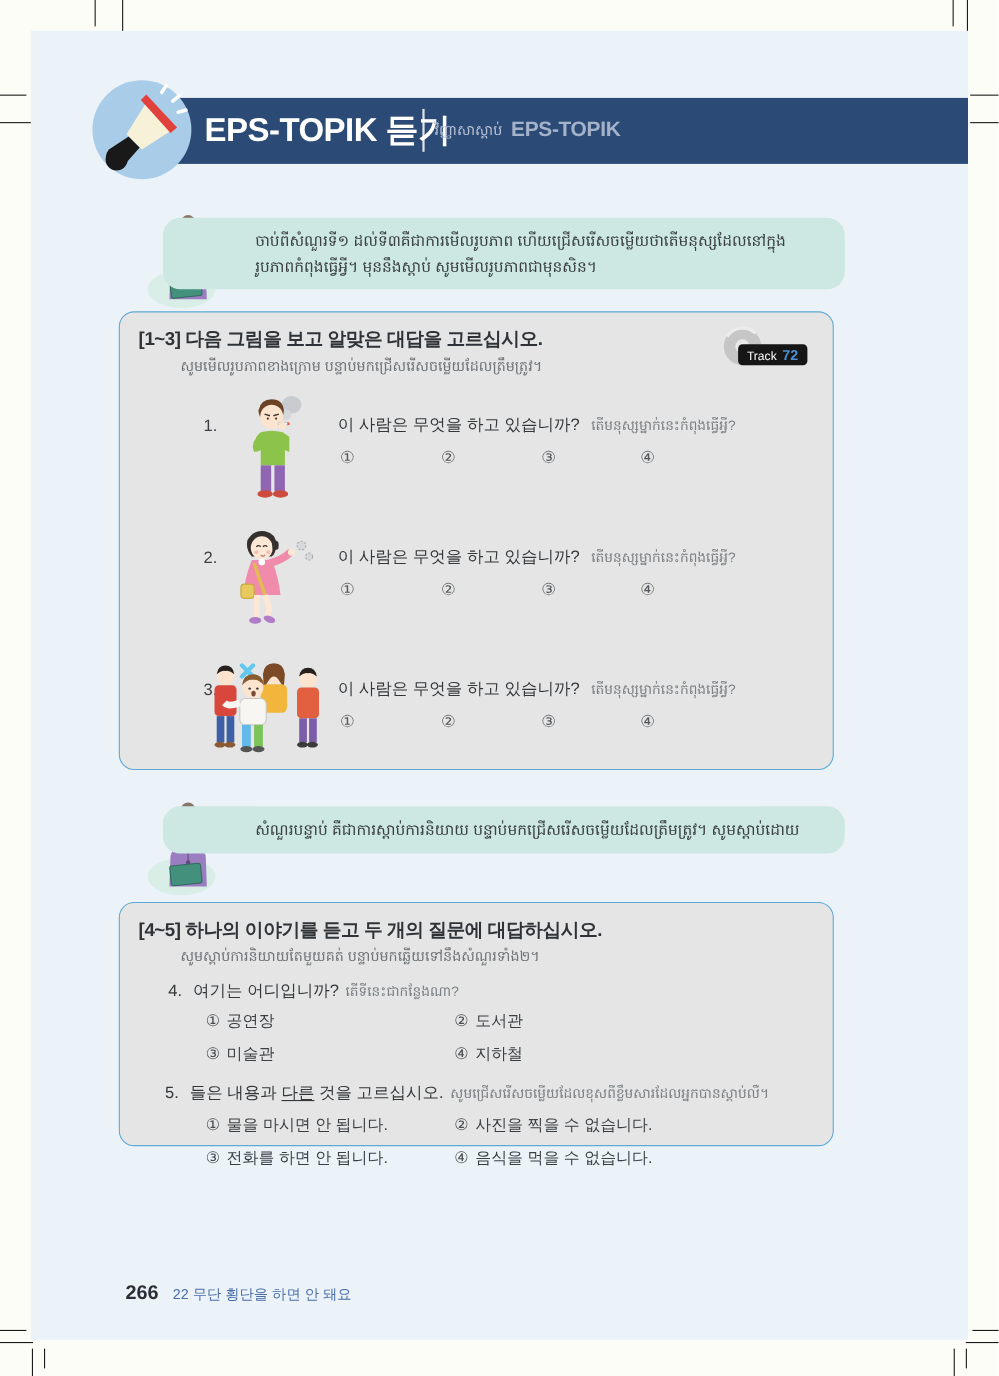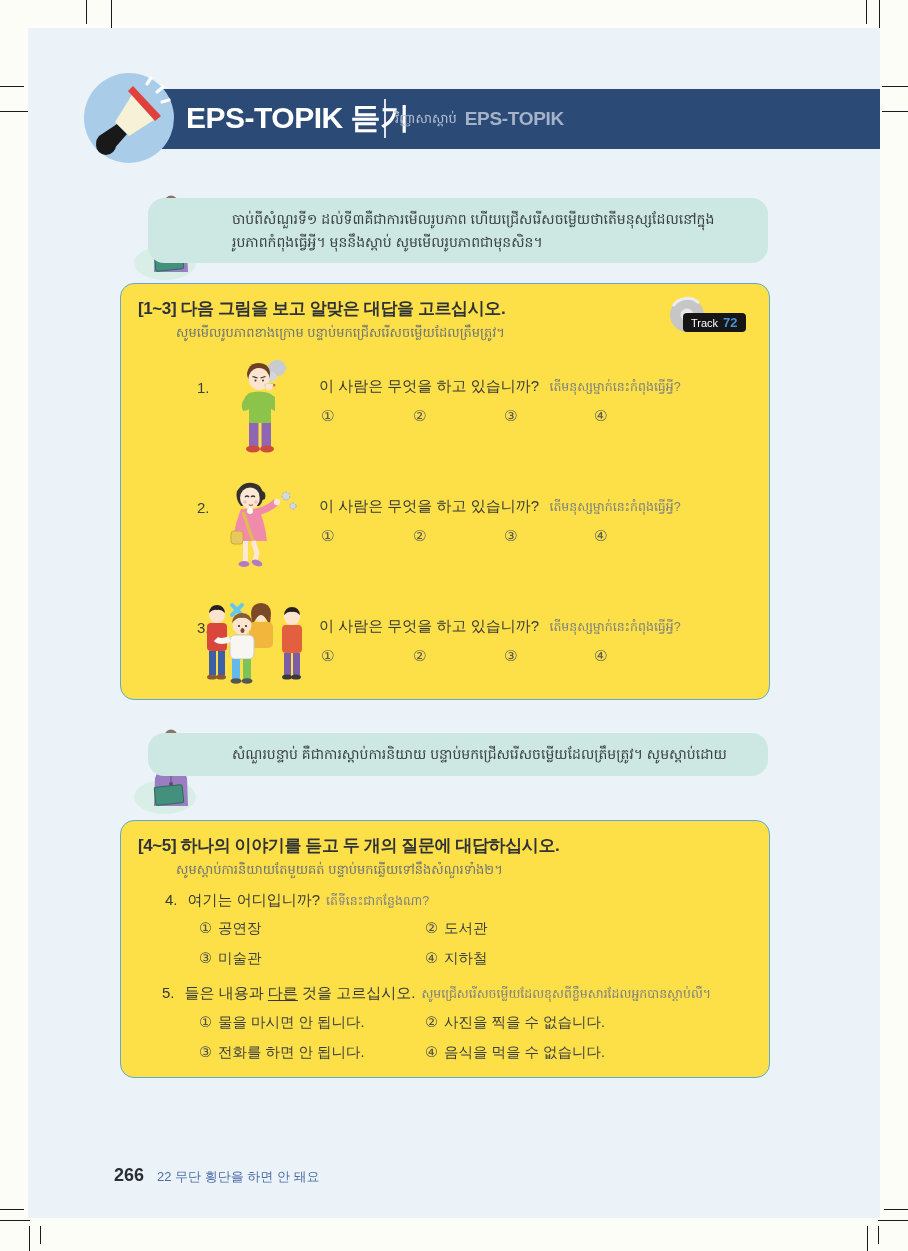--- a/index.html
+++ b/index.html
@@ -16,21 +16,21 @@
   .hsub{position:absolute;left:395px;top:89px;height:60px;display:flex;align-items:center;gap:8px;white-space:nowrap;}
   .hsub .kmr{font-size:13px;color:#b7c2d6;}
   .hsub .lat{font-size:19px;font-weight:bold;color:#a5b3ca;letter-spacing:-0.3px;}
 
   
   .bubble{position:absolute;left:148px;width:620px;box-sizing:border-box;background:#cde8e2;
           border-radius:16px;padding:10px 18px 10px 84px;color:#3a4043;font-size:14px;line-height:1.62;}
   .avatar{position:absolute;left:134px;width:74px;height:90px;}
 
   
-  .qbox{position:absolute;left:120px;width:650px;box-sizing:border-box;background:#fde047;
+  .qbox{position:absolute;left:108px;width:650px;box-sizing:border-box;background:#e5e5e5;
         border:1.6px solid #5ea9d6;border-radius:14px;}
   .box-head{position:absolute;left:17px;top:13px;font-size:17px;font-weight:600;color:#2f3337;letter-spacing:-0.4px;white-space:nowrap;}
   .box-sub{position:absolute;left:55px;top:40px;font-size:13px;color:#6f7478;white-space:nowrap;}
 
   .track{position:absolute;right:18px;top:12px;width:84px;height:44px;}
   .track svg{position:absolute;left:0;top:0;}
   .pill{position:absolute;left:16px;top:17px;background:#161616;border-radius:4px;padding:2px 8px;
         display:flex;align-items:baseline;gap:5px;white-space:nowrap;}
   .pill .tlab{color:#ffffff;font-size:11px;font-weight:normal;}
   .pill .tnum{color:#4a90d2;font-size:13px;font-weight:bold;text-align:center;}
@@ -280,21 +280,21 @@
       <path d="M37 48 L37 57" stroke="#6b5a86" stroke-width="1.2"></path>
       <circle cx="37" cy="58" r="2" fill="#5a4a78"></circle>
       <rect x="45" y="27" width="4.5" height="16" rx="2.2" fill="#fdeadd" transform="rotate(12 47 35)"></rect>
       <rect x="21" y="60" width="28" height="18" rx="2" fill="#43917c" stroke="#2e6b5b" stroke-width="1" transform="rotate(-6 35 69)"></rect>
     </svg>
   </div>
   <div class="bubble" style="top:733px">
     <div>សំណួរបន្ទាប់ គឺជាការស្តាប់ការនិយាយ បន្ទាប់មកជ្រើសរើសចម្លើយដែលត្រឹមត្រូវ។ សូមស្តាប់ដោយ</div>
   </div>
 
-  <div class="qbox" style="top:820px;height:258px">
+  <div class="qbox" style="top:820px;height:222px">
     <div class="box-head">[4~5] 하나의 이야기를 듣고 두 개의 질문에 대답하십시오.</div>
     <div class="box-sub">សូមស្តាប់ការនិយាយតែមួយគត់ បន្ទាប់មកឆ្លើយទៅនឹងសំណួរទាំង២។</div>
 
     <div class="qhead" style="left:44px;top:70px">
       <span class="qn">4.</span><span class="ko">여기는 어디입니까?</span><span class="km2">តើទីនេះជាកន្លែងណា?</span>
     </div>
     <div class="opt" style="left:66px;top:98px">
       <span class="mk">①</span><span>공연장</span>
     </div>
     <div class="opt" style="left:292px;top:98px">

